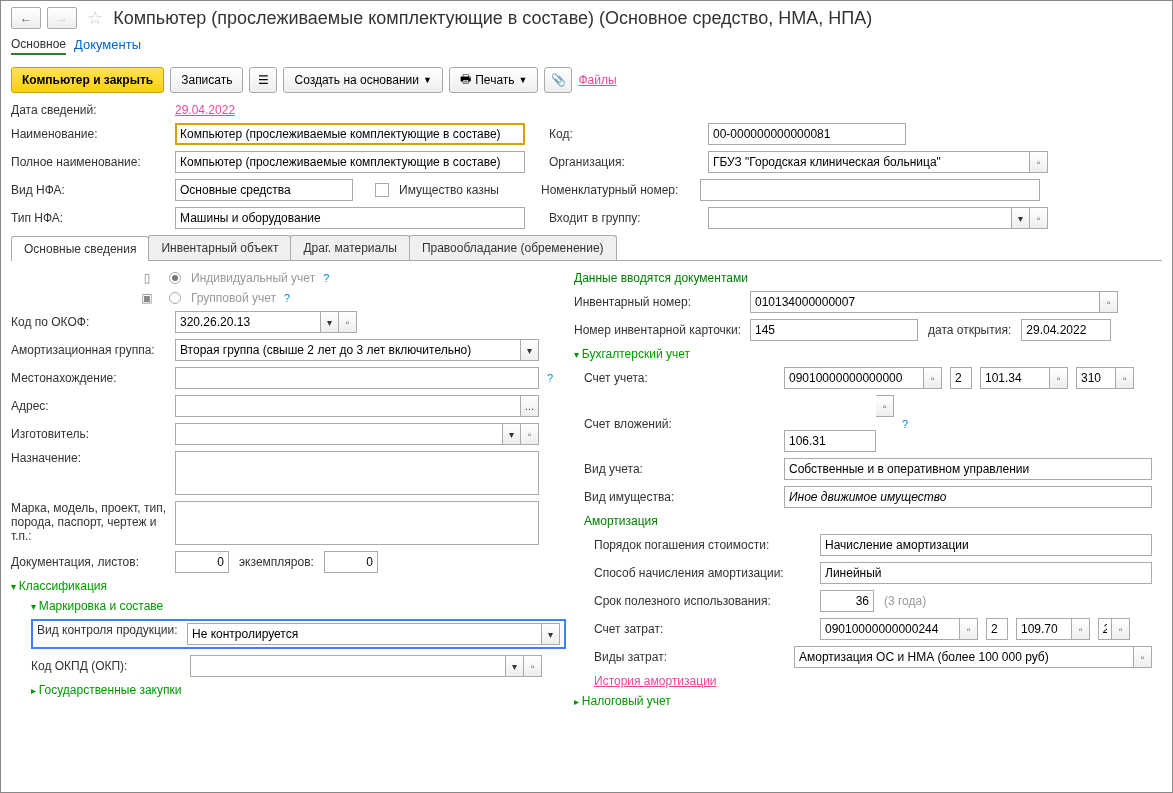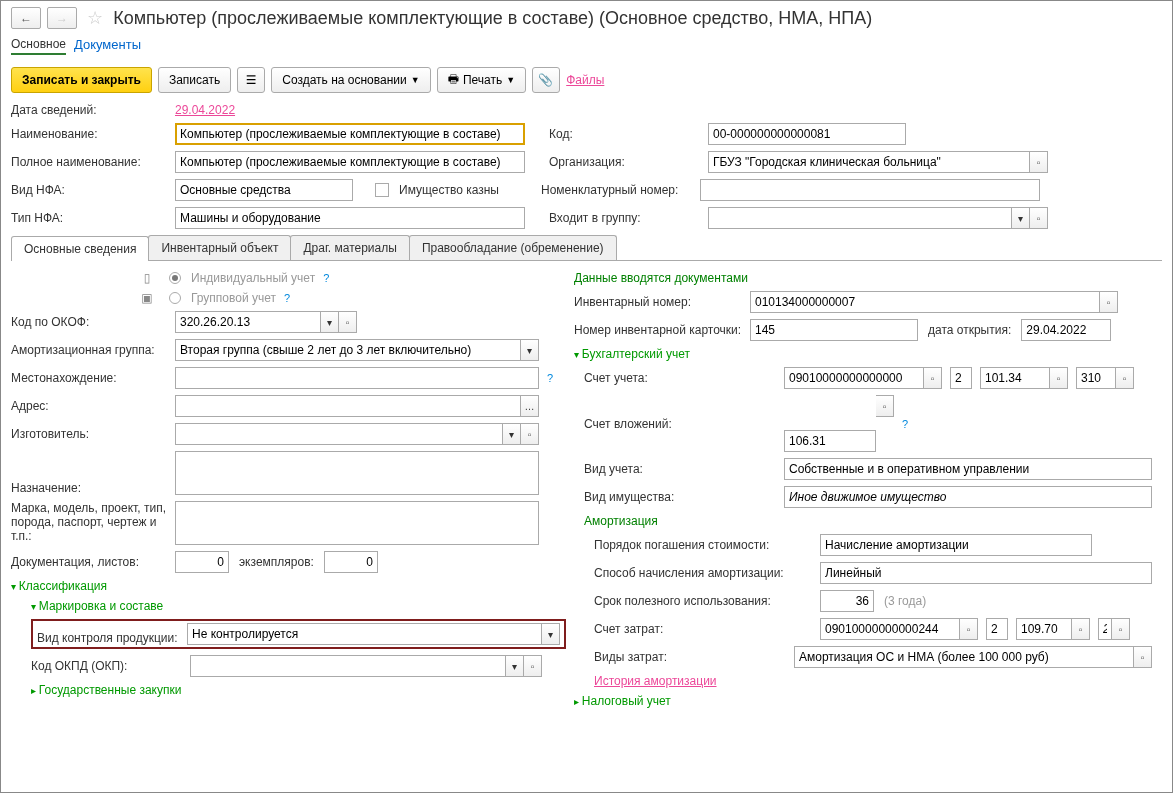--- a/index.html
+++ b/index.html
@@ -35,21 +35,21 @@
   .col-right { flex:1; padding-left:4px;}
   .green { color:#008000;}
   .green-link { color:#009900; cursor:pointer;}
   .green-link::before { content:"▾ "; font-size:10px;}
   .green-link.collapsed::before {content:"▸ ";}
   .help-icon { color:#0088dd; font-size:11px; margin-left:4px; cursor:pointer;}
   .radio { width:12px;height:12px;border:1px solid #aaa;border-radius:50%;display:inline-block;margin-right:6px;vertical-align:middle;position:relative;}
   .radio.checked::after{content:"";width:6px;height:6px;background:#777;border-radius:50%;position:absolute;top:2px;left:2px;}
   .gray { color:#999;}
   .ta { border:1px solid #aaa; resize:none; font-size:12px; padding:2px 4px; font-family:inherit;}
-  .red-box { border:2px solid #7f1d1d; padding:2px 4px; display:flex; align-items:flex-end;}
+  .red-box { border:2px solid #3b82f6; padding:2px 4px; display:flex; align-items:flex-start;}
   .small-icon { width:16px; display:inline-block; text-align:center;color:#888;}
   .section-indent { padding-left:20px;}
   .num-input { text-align:right;}
 </style>
 </head>
 <body>
 
 <div class="window">
   <div class="header-bar">
     <div class="nav-btn">←</div>
@@ -57,21 +57,21 @@
     <span class="star-icon">☆</span>
     <span class="title">Компьютер (прослеживаемые комплектующие в составе) (Основное средство, НМА, НПА)</span>
   </div>
 
   <div class="topnav">
     <span class="selected">Основное</span>
     <a href="#">Документы</a>
   </div>
 
   <div class="toolbar">
-    <button class="btn btn-yellow">Записать и закрыть</button>
+    <button class="btn btn-yellow">Компьютер и закрыть</button>
     <button class="btn">Записать</button>
     <button class="btn btn-icon">☰</button>
     <button class="btn">
         <span>Создать на основании</span> 
         <span style="font-size:9px">▼</span>
       </button>
     <button class="btn">🖶 <span>Печать</span> <span style="font-size:9px">▼</span></button>
     <button class="btn btn-icon">📎</button>
     <a href="#" class="link">Файлы</a>
   </div>
@@ -178,21 +178,21 @@
           </div>
         </div>
         <div class="row">
           <span class="lbl-wide">Изготовитель:</span>
           <div class="input-group">
             <input class="input" style="width: 328px;">
             <span class="input-btn">▾</span>
             <span class="input-btn">▫</span>
           </div>
         </div>
-        <div class="row" style="align-items:flex-end">
+        <div class="row" style="align-items:flex-start">
           <span class="lbl-wide">Назначение:</span>
           <textarea class="ta" style="width: 364px; height: 44px;"></textarea>
         </div>
         <div class="row" style="align-items:flex-start">
           <span class="lbl-wide" style="line-height:14px">Марка, модель, проект, тип, порода, паспорт, чертеж и т.п.:</span>
           <textarea class="ta" style="width: 364px; height: 44px;"></textarea>
         </div>
         <div class="row">
           <span class="lbl-wide">Документация, листов:</span>
           <input class="input num-input" style="width: 54px;" value="0">
@@ -281,21 +281,21 @@
           <div class="row">
             <span style="width:196px">Вид имущества:</span>
             <input class="input" style="width: 368px; font-style: italic;" value="Иное движимое имущество">
           </div>
           <div class="row">
               <span class="green">Амортизация</span>
             </div>
           <div style="padding-left:10px">
             <div class="row">
               <span style="width:222px">Порядок погашения стоимости:</span>
-              <input class="input" style="width: 272px;" value="Начисление амортизации">
+              <input class="input" style="width: 332px;" value="Начисление амортизации">
             </div>
             <div class="row">
               <span style="width:222px">Способ начисления амортизации:</span>
               <input class="input" style="width: 332px;" value="Линейный">
             </div>
             <div class="row">
               <span style="width:222px">Срок полезного использования:</span>
               <input class="input num-input" style="width: 54px;" value="36">
               <span class="gray" style="margin-left:6px">(3 года)</span>
             </div>

